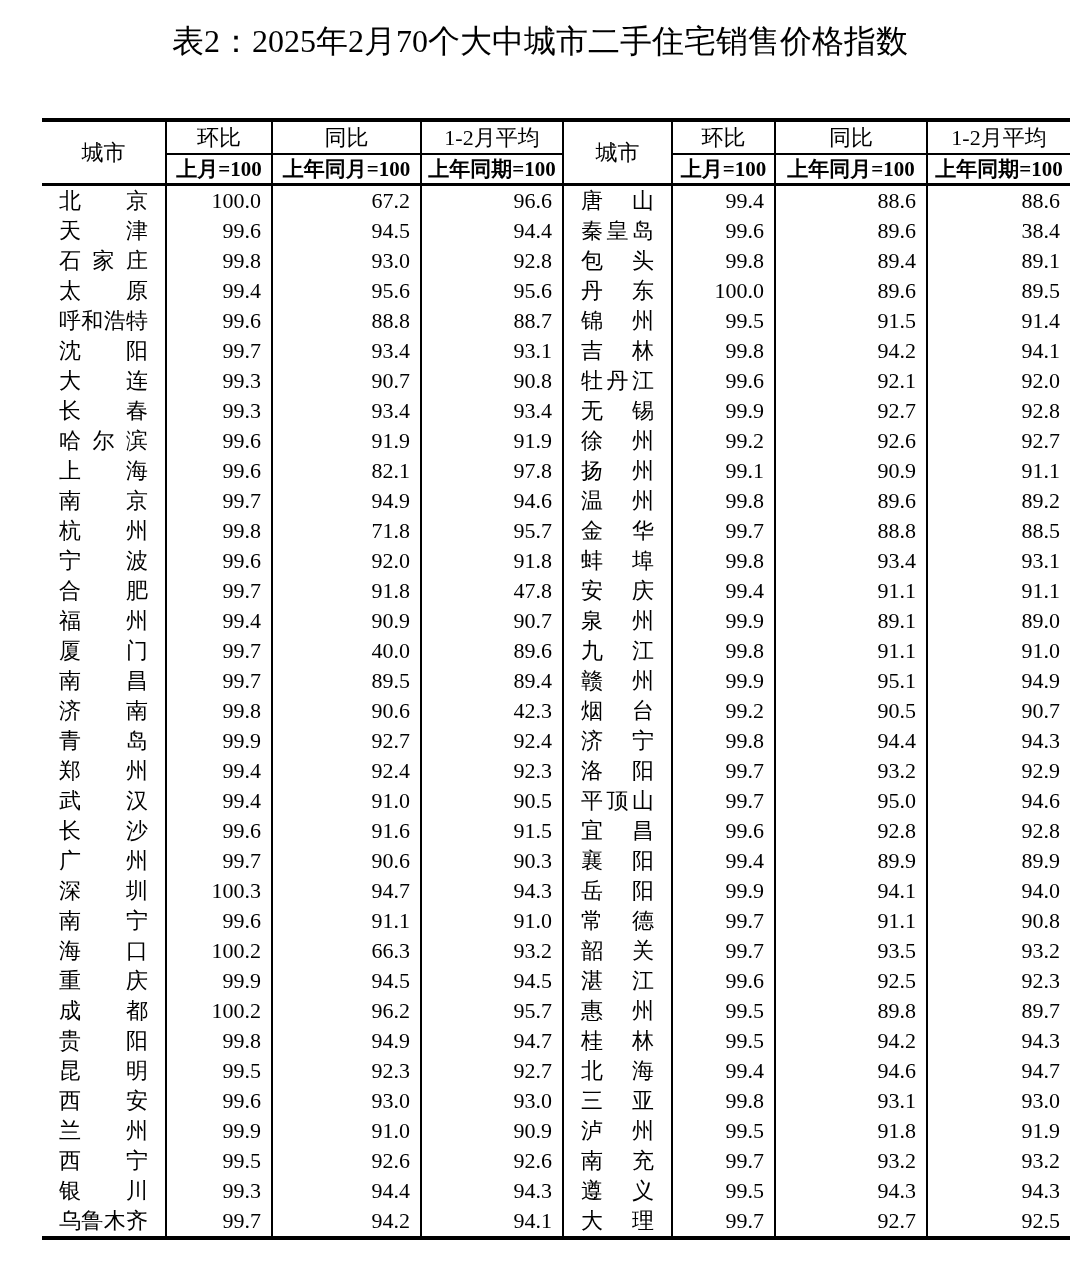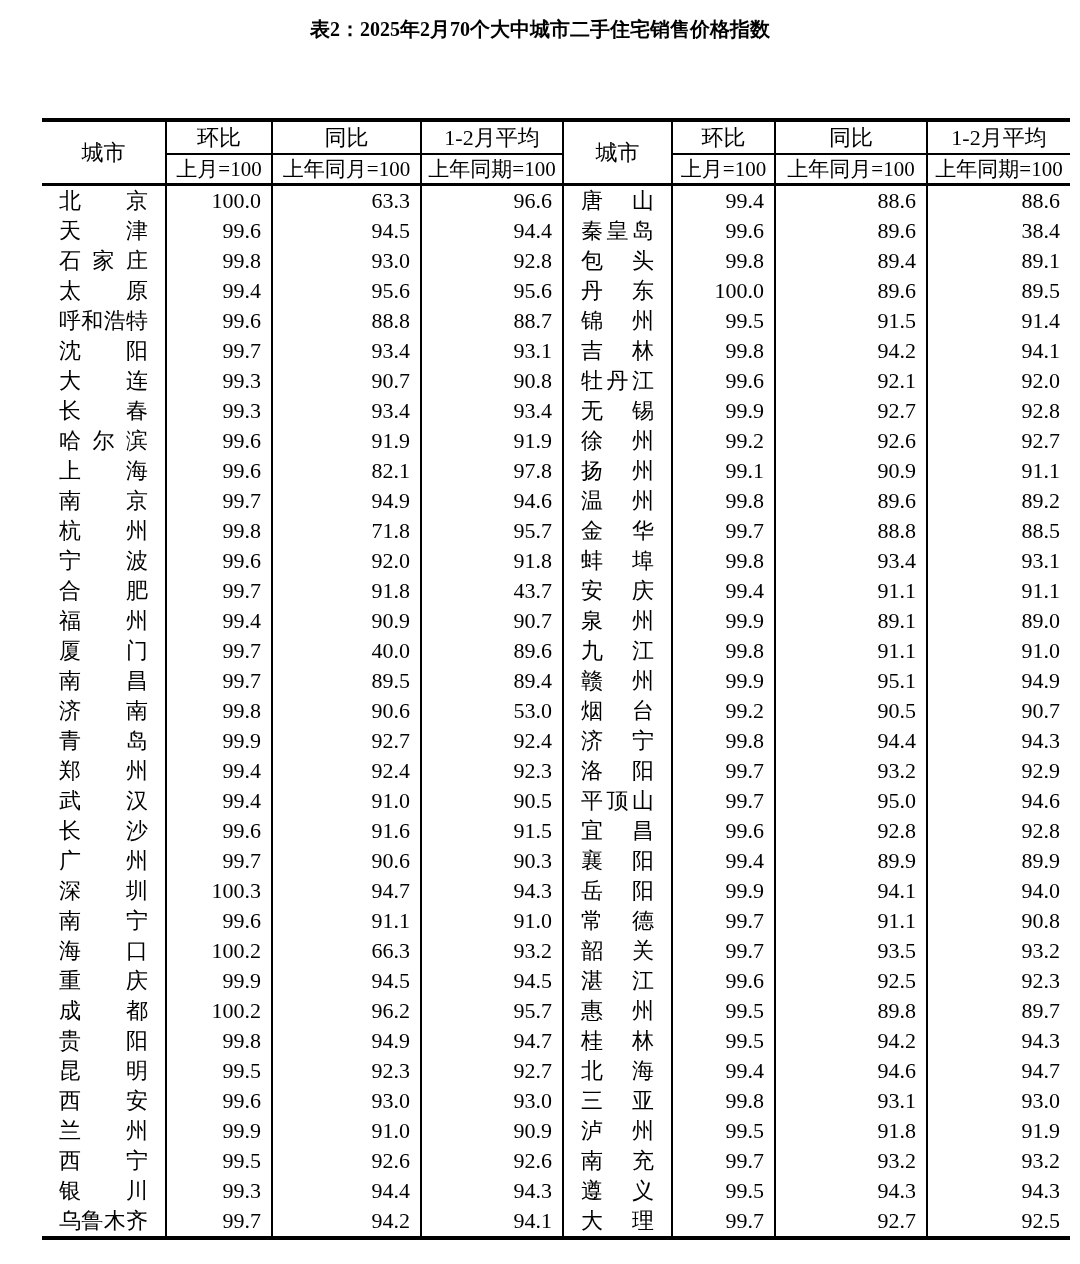--- a/index.html
+++ b/index.html
@@ -9,24 +9,24 @@
     color: #000000;
     font-family: "Liberation Serif", "DejaVu Serif", serif;
   }
   body {
     position: relative;
     width: 1080px;
     height: 1264px;
     overflow: hidden;
   }
   .title {
-    padding-top: 12px;
+    padding-top: 24px;
     text-align: center;
-    font-weight: bold;
-    font-size: 20px;
+    font-weight: normal;
+    font-size: 32px;
     line-height: 34px;
   }
   table.price-table {
     position: absolute;
     left: 42px;
     top: 118px;
     width: 1028px;
     border-collapse: collapse;
     table-layout: fixed;
     border-top: 4px solid #000;
@@ -37,21 +37,21 @@
   }
   th, td {
     margin: 0;
     padding: 0;
     font-weight: normal;
     font-size: 22px;
     overflow: hidden;
     white-space: nowrap;
   }
   tr.hrow1 th { height: 31px; }
-  tr.hrow2 th { height: 28px; }
+  tr.hrow2 th { height: 28px; font-weight: bold; }
   th { text-align: center; vertical-align: middle; }
   .b-right { border-right: 2px solid #000; }
   .h1 { border-bottom: 2px solid #000; margin-top: 40px; }
   .base { font-size: 21px; }
   tbody td { height: 30px; vertical-align: middle; }
   td.num { text-align: right; padding-right: 10px; }
   td.city { padding: 0 17px; }
   .city-flex {
     display: flex;
     justify-content: space-between;
@@ -97,21 +97,21 @@
   </thead>
   <tbody>
       <tr>
         <td class="city b-right">
           <div class="city-flex">
             <span>北</span>
             <span>京</span>
           </div>
         </td>
         <td class="num b-right">100.0</td>
-        <td class="num b-right">63.3</td>
+        <td class="num b-right">67.2</td>
         <td class="num b-right">96.6</td>
         <td class="city b-right">
           <div class="city-flex">
             <span>唐</span>
             <span>山</span>
           </div>
         </td>
         <td class="num b-right">99.4</td>
         <td class="num b-right">88.6</td>
         <td class="num">88.6</td>
@@ -364,21 +364,21 @@
       </tr>
       <tr>
         <td class="city b-right">
           <div class="city-flex">
             <span>合</span>
             <span>肥</span>
           </div>
         </td>
         <td class="num b-right">99.7</td>
         <td class="num b-right">91.8</td>
-        <td class="num b-right">43.7</td>
+        <td class="num b-right">47.8</td>
         <td class="city b-right">
           <div class="city-flex">
             <span>安</span>
             <span>庆</span>
           </div>
         </td>
         <td class="num b-right">99.4</td>
         <td class="num b-right">91.1</td>
         <td class="num">91.1</td>
       </tr>
@@ -444,21 +444,21 @@
       </tr>
       <tr>
         <td class="city b-right">
           <div class="city-flex">
             <span>济</span>
             <span>南</span>
           </div>
         </td>
         <td class="num b-right">99.8</td>
         <td class="num b-right">90.6</td>
-        <td class="num b-right">53.0</td>
+        <td class="num b-right">42.3</td>
         <td class="city b-right">
           <div class="city-flex">
             <span>烟</span>
             <span>台</span>
           </div>
         </td>
         <td class="num b-right">99.2</td>
         <td class="num b-right">90.5</td>
         <td class="num">90.7</td>
       </tr>

